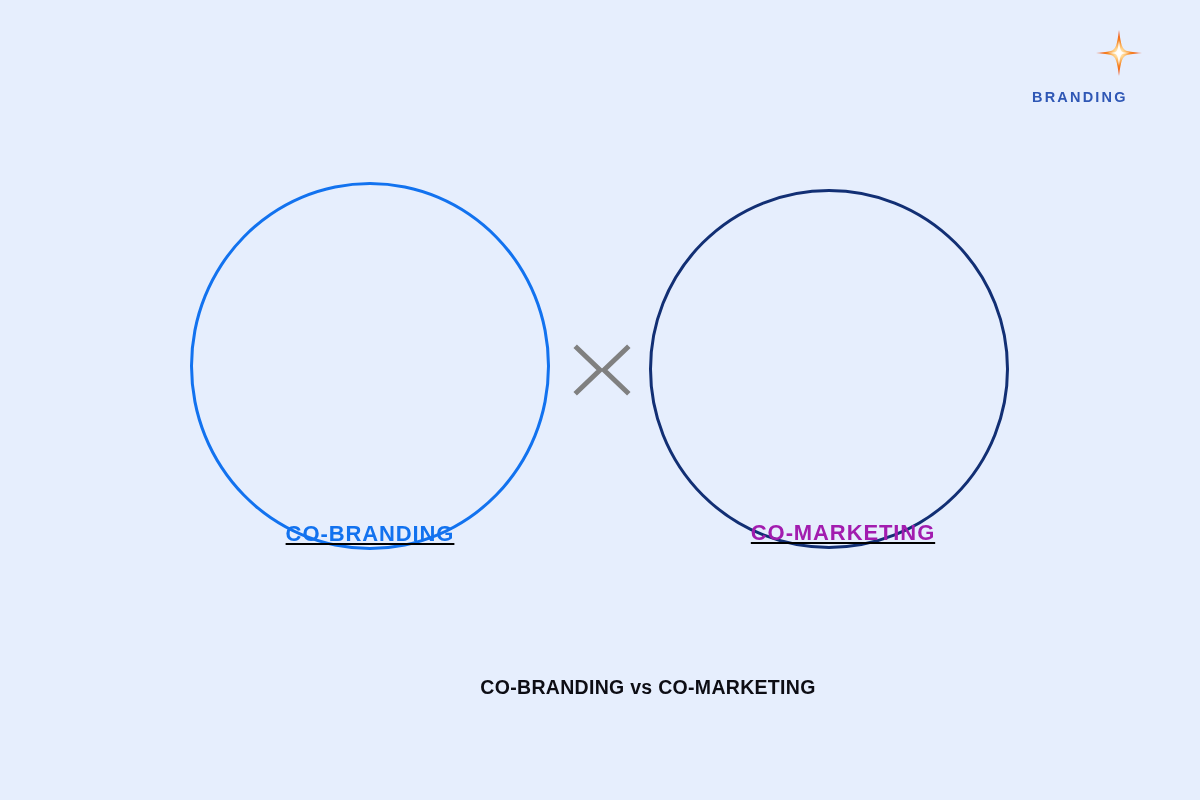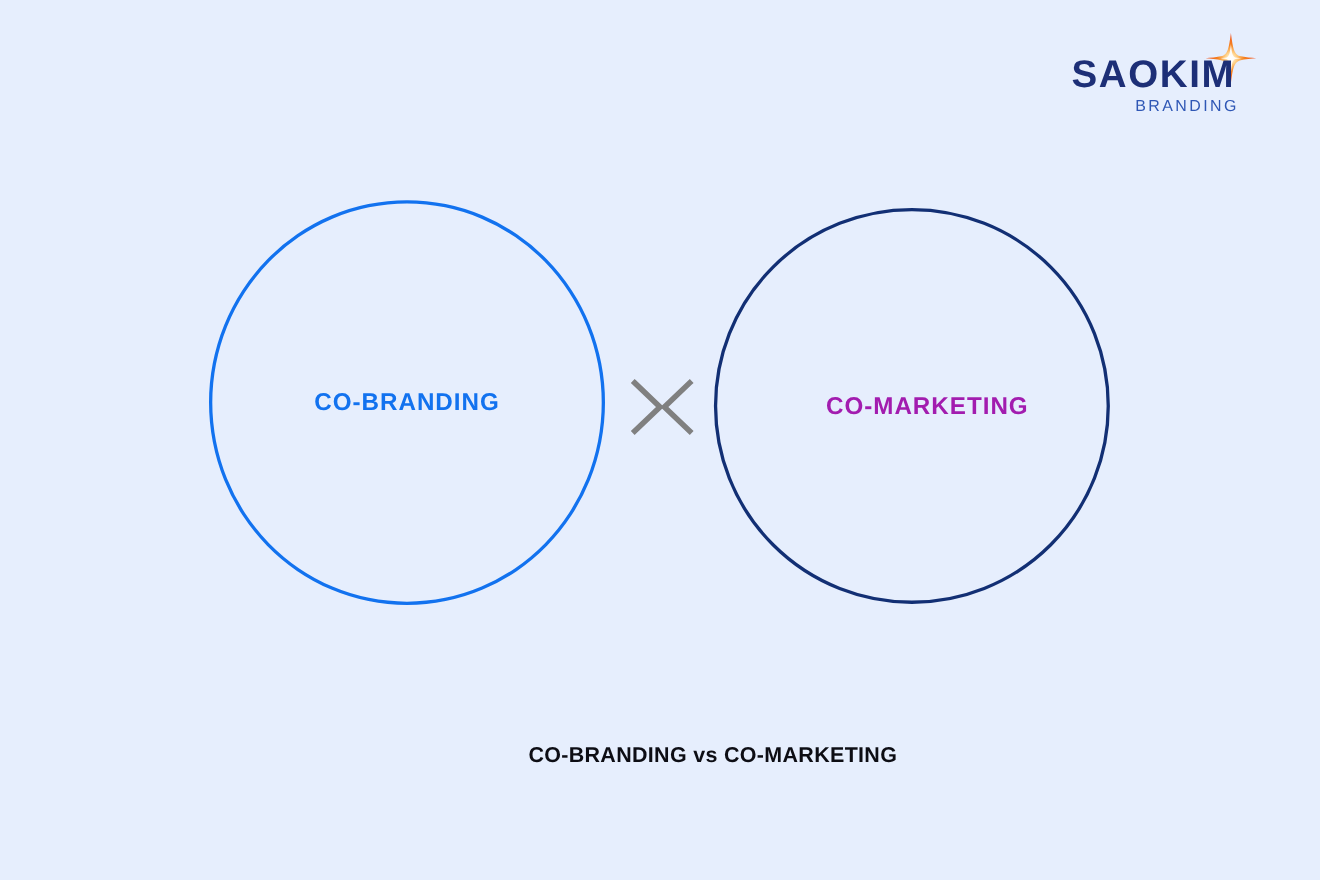--- a/index.html
+++ b/index.html
@@ -43,43 +43,44 @@
     color: #1d2f77;
     line-height: 1;
     white-space: nowrap;
   }
   .logo-sub {
     position: absolute;
     left: 58px;
     top: 62px;
     font-family: "Liberation Sans", sans-serif;
     font-size: 14.5px;
-    font-weight: normal;
+    font-weight: bold;
     letter-spacing: 2.2px;
     color: #2f57b5;
     line-height: 1;
     white-space: nowrap;
   }
   .logo-star {
     position: absolute;
     left: 120px;
     top: 0px;
     width: 50px;
     height: 50px;
   }
 
   
   .circle {
     position: absolute;
     border-radius: 50%;
     box-sizing: border-box;
     display: flex;
-    align-items: center;
+    align-items: flex-end;
     justify-content: center;
     background: transparent;
+    text-decoration: underline;
   }
   .circle-left {
     left: 190px;
     top: 182px;
     width: 360px;
     height: 368px;
     border: 3px solid #1272ef;
   }
   .circle-right {
     left: 649px;
@@ -137,21 +138,20 @@
             <stop offset="0%" stop-color="#FFFFFF"></stop>
             <stop offset="22%" stop-color="#FFD38A"></stop>
             <stop offset="52%" stop-color="#F5821F"></stop>
             <stop offset="100%" stop-color="#F04E23"></stop>
           </radialGradient>
         </defs>
         <path d="M25 2 C27 17 28 21 33 23 C38 24.2 44 24.6 48 25 C44 25.4 38 25.8 33 27 C28 29 27 33 25 48 C23 33 22 29 17 27 C12 25.8 6 25.4 2 25 C6 24.6 12 24.2 17 23 C22 21 23 17 25 2 Z" fill="url(#starGrad)"></path>
         <path d="M25 12 C26 21 26.5 23.2 29 24.3 C31.5 24.8 33.5 24.9 36 25 C33.5 25.1 31.5 25.2 29 25.7 C26.5 26.8 26 29 25 38 C24 29 23.5 26.8 21 25.7 C18.5 25.2 16.5 25.1 14 25 C16.5 24.9 18.5 24.8 21 24.3 C23.5 23.2 24 21 25 12 Z" fill="#FFFFFF" opacity="0.9"></path>
       </svg>
     </div>
-    <div class="logo-wordmark">SAOKIM</div>
     <div class="logo-sub">BRANDING</div>
   </div>
 
   <div class="circle circle-left">
     <span class="circle-label label-left">CO-BRANDING</span>
   </div>
 
   <div class="chevrons">
     <svg viewBox="0 0 66 66" width="66" height="66" aria-hidden="true">
       <polyline points="9,11 32,33 9,55" fill="none" stroke="#808080" stroke-width="5" stroke-linecap="square" stroke-linejoin="miter"></polyline>

